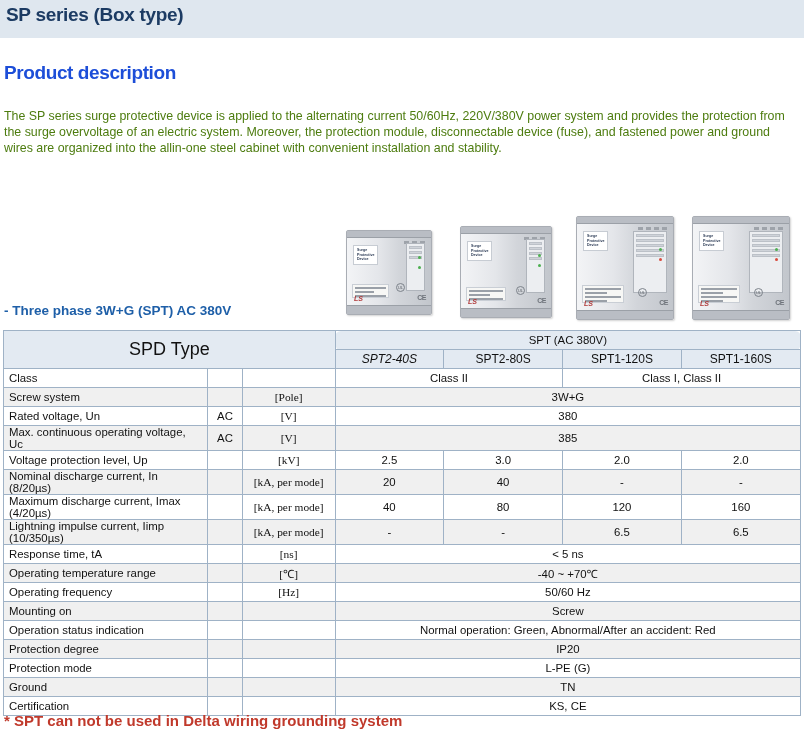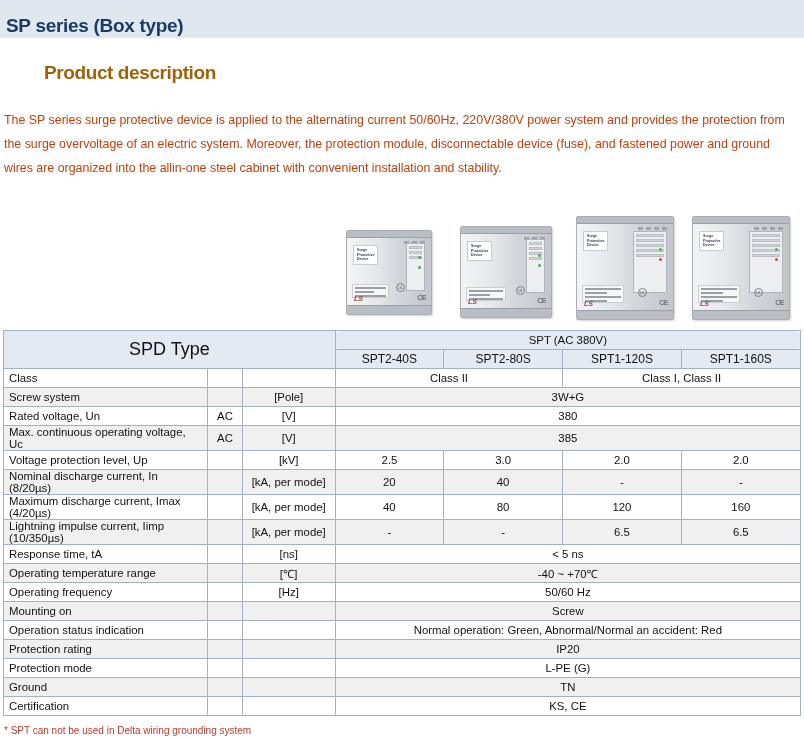--- a/index.html
+++ b/index.html
@@ -11,41 +11,41 @@
     color: #1a1a1a;
   }
   .page { position: relative; width: 804px; height: 739px; overflow: hidden; }
 
   
   .page-title-bar {
     position: absolute; left: 0; top: 0; width: 804px; height: 38px;
     background: #dfe7ef;
   }
   .page-title {
-    position: absolute; left: 6px; top: 15px;
+    position: absolute; left: 6px; top: 4px;
     font-size: 19px; font-weight: bold; color: #1c3b63;
     letter-spacing: -0.3px;
   }
 
   
   .sec-head {
     position: absolute; font-size: 19px; font-weight: bold;
-    color: #a16207; letter-spacing: -0.4px; margin-left: 40px;
+    color: #1d4ed8; letter-spacing: -0.4px;
   }
   #prod-desc-head { left: 4px; top: 62px; }
   #prod-rating-head { left: 4px; top: 272px; }
   .sub-head {
     position: absolute; left: 4px; top: 303px;
     font-size: 13.5px; font-weight: bold; color: #1e5fa8;
   }
 
   
   .desc {
     position: absolute; left: 4px; top: 108px; width: 796px;
-    font-size: 12.4px; line-height: 24px; color: #c2410c;
+    font-size: 12.4px; line-height: 16px; color: #4d7c0f;
   }
   .desc p { margin: 0; }
   .desc p.second { margin-top: 7px; }
 
   
   .devices {
     position: absolute; left: 330px; top: 208px; width: 474px; height: 112px;
   }
   .device { position: absolute; top: 0; }
   .dev-body {
@@ -110,43 +110,44 @@
     vertical-align: middle;
   }
   table.spec th { background: #e3eaf2; font-weight: normal; }
   .hdr-spd {
     background: #e3eaf2; text-align: center; font-size: 18px;
   }
   .hdr-grp { background: #e3eaf2; text-align: center; height: 21px; border-radius: 6px; }
   .hdr-model { background: #e3eaf2; text-align: center; font-weight: bold; height: 22px; font-size: 12px; }
   td.lbl { text-align: left; }
   td.unitA { text-align: center; width: 34px; }
-  td.unitB { text-align: center; width: 92px; }
+  td.unitB { text-align: center; width: 92px; font-family: Liberation Serif, serif; }
   td.ctr { text-align: center; }
   tr.alt td { background: #f0f0f0; }
 
   .footnote {
     position: absolute; left: 4px; top: 712px;
-    font-size: 10px; color: #c0392b; font-weight: normal; margin-top: 13px;
+    font-size: 15px; color: #c0392b; font-weight: bold;
   }
 </style>
 </head>
 <body>
 
 <div class="page">
 
   <div class="page-title-bar"></div>
   <div class="page-title">SP series (Box type)</div>
 
   <div class="sec-head" id="prod-desc-head">Product description</div>
 
   <div class="desc">
     <p>The SP series surge protective device is applied to the alternating current 50/60Hz, 220V/380V power system and provides the protection from the surge overvoltage of an electric system. Moreover, the protection module, disconnectable device (fuse), and fastened power and ground wires are organized into the allin-one steel cabinet with convenient installation and stability.</p>
   </div>
 
+  <div class="sub-head">- Three phase 3W+G (SPT) AC 380V</div>
 
   <div class="devices">
 
     <div class="device" style="left:16px; top:22px;">
       <div class="dev-body" style="width:86px; height:85px;">
         <div class="dev-top"></div>
         <div class="top-ports">
             <span class="p"></span>
             <span class="p"></span>
             <span class="p"></span>
@@ -266,21 +267,21 @@
 
   </div>
 
   <table class="spec">
     <thead>
       <tr>
         <th class="hdr-spd" rowspan="2" colspan="3" style="width:328px;">SPD Type</th>
         <th class="hdr-grp" colspan="4">SPT (AC 380V)</th>
       </tr>
       <tr>
-        <th class="hdr-model" style="width:107px;">SPT2-40S</th>
+        <th class="hdr-model" style="width:107px;font-style:italic;">SPT2-40S</th>
         <th class="hdr-model" style="width:118px;">SPT2-80S</th>
         <th class="hdr-model" style="width:117px;">SPT1-120S</th>
         <th class="hdr-model" style="width:118px;">SPT1-160S</th>
       </tr>
     </thead>
     <tbody>
 
       <tr>
         <td class="lbl" style="width:202px;">Class</td>
         <td class="unitA"></td>
@@ -375,25 +376,25 @@
         <td class="lbl">Mounting on</td>
         <td class="unitA"></td>
         <td class="unitB"></td>
         <td class="ctr" colspan="4">Screw</td>
       </tr>
 
       <tr>
         <td class="lbl">Operation status indication</td>
         <td class="unitA"></td>
         <td class="unitB"></td>
-        <td class="ctr" colspan="4">Normal operation: Green, Abnormal/Normal an accident: Red</td>
-      </tr>
-
-      <tr class="alt">
-        <td class="lbl">Protection rating</td>
+        <td class="ctr" colspan="4">Normal operation: Green, Abnormal/After an accident: Red</td>
+      </tr>
+
+      <tr class="alt">
+        <td class="lbl">Protection degree</td>
         <td class="unitA"></td>
         <td class="unitB"></td>
         <td class="ctr" colspan="4">IP20</td>
       </tr>
 
       <tr>
         <td class="lbl">Protection mode</td>
         <td class="unitA"></td>
         <td class="unitB"></td>
         <td class="ctr" colspan="4">L-PE (G)</td>

